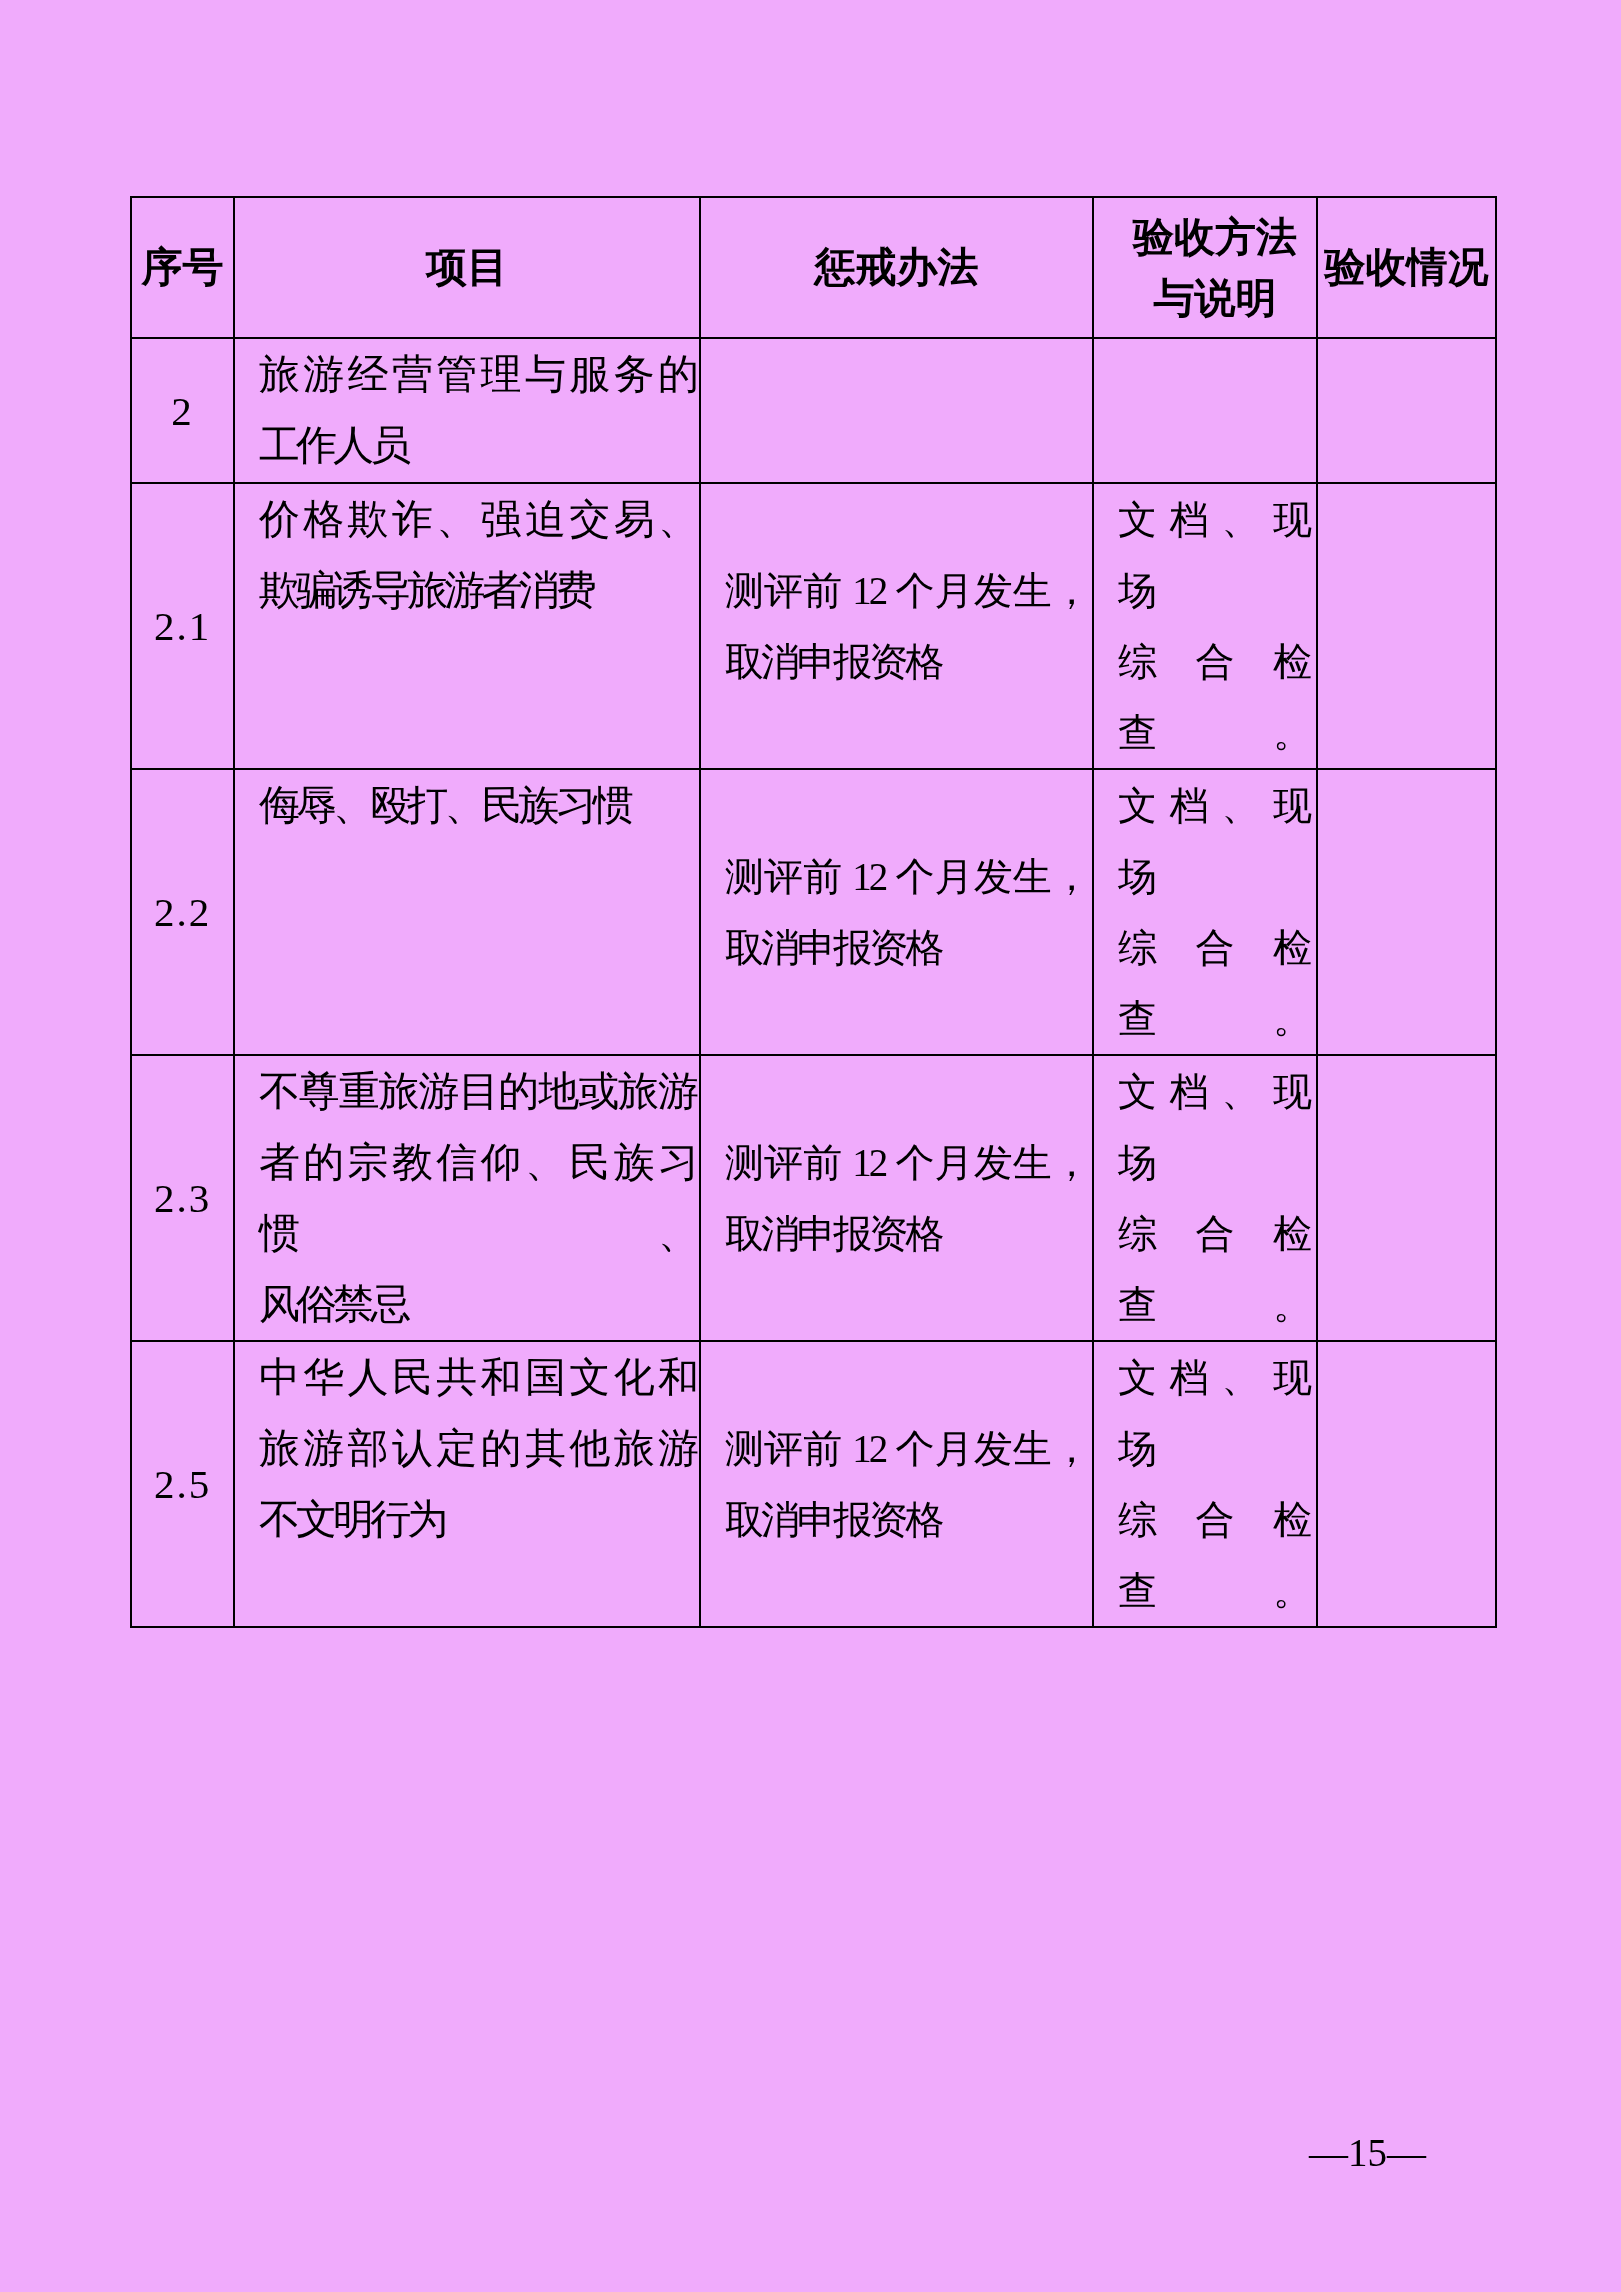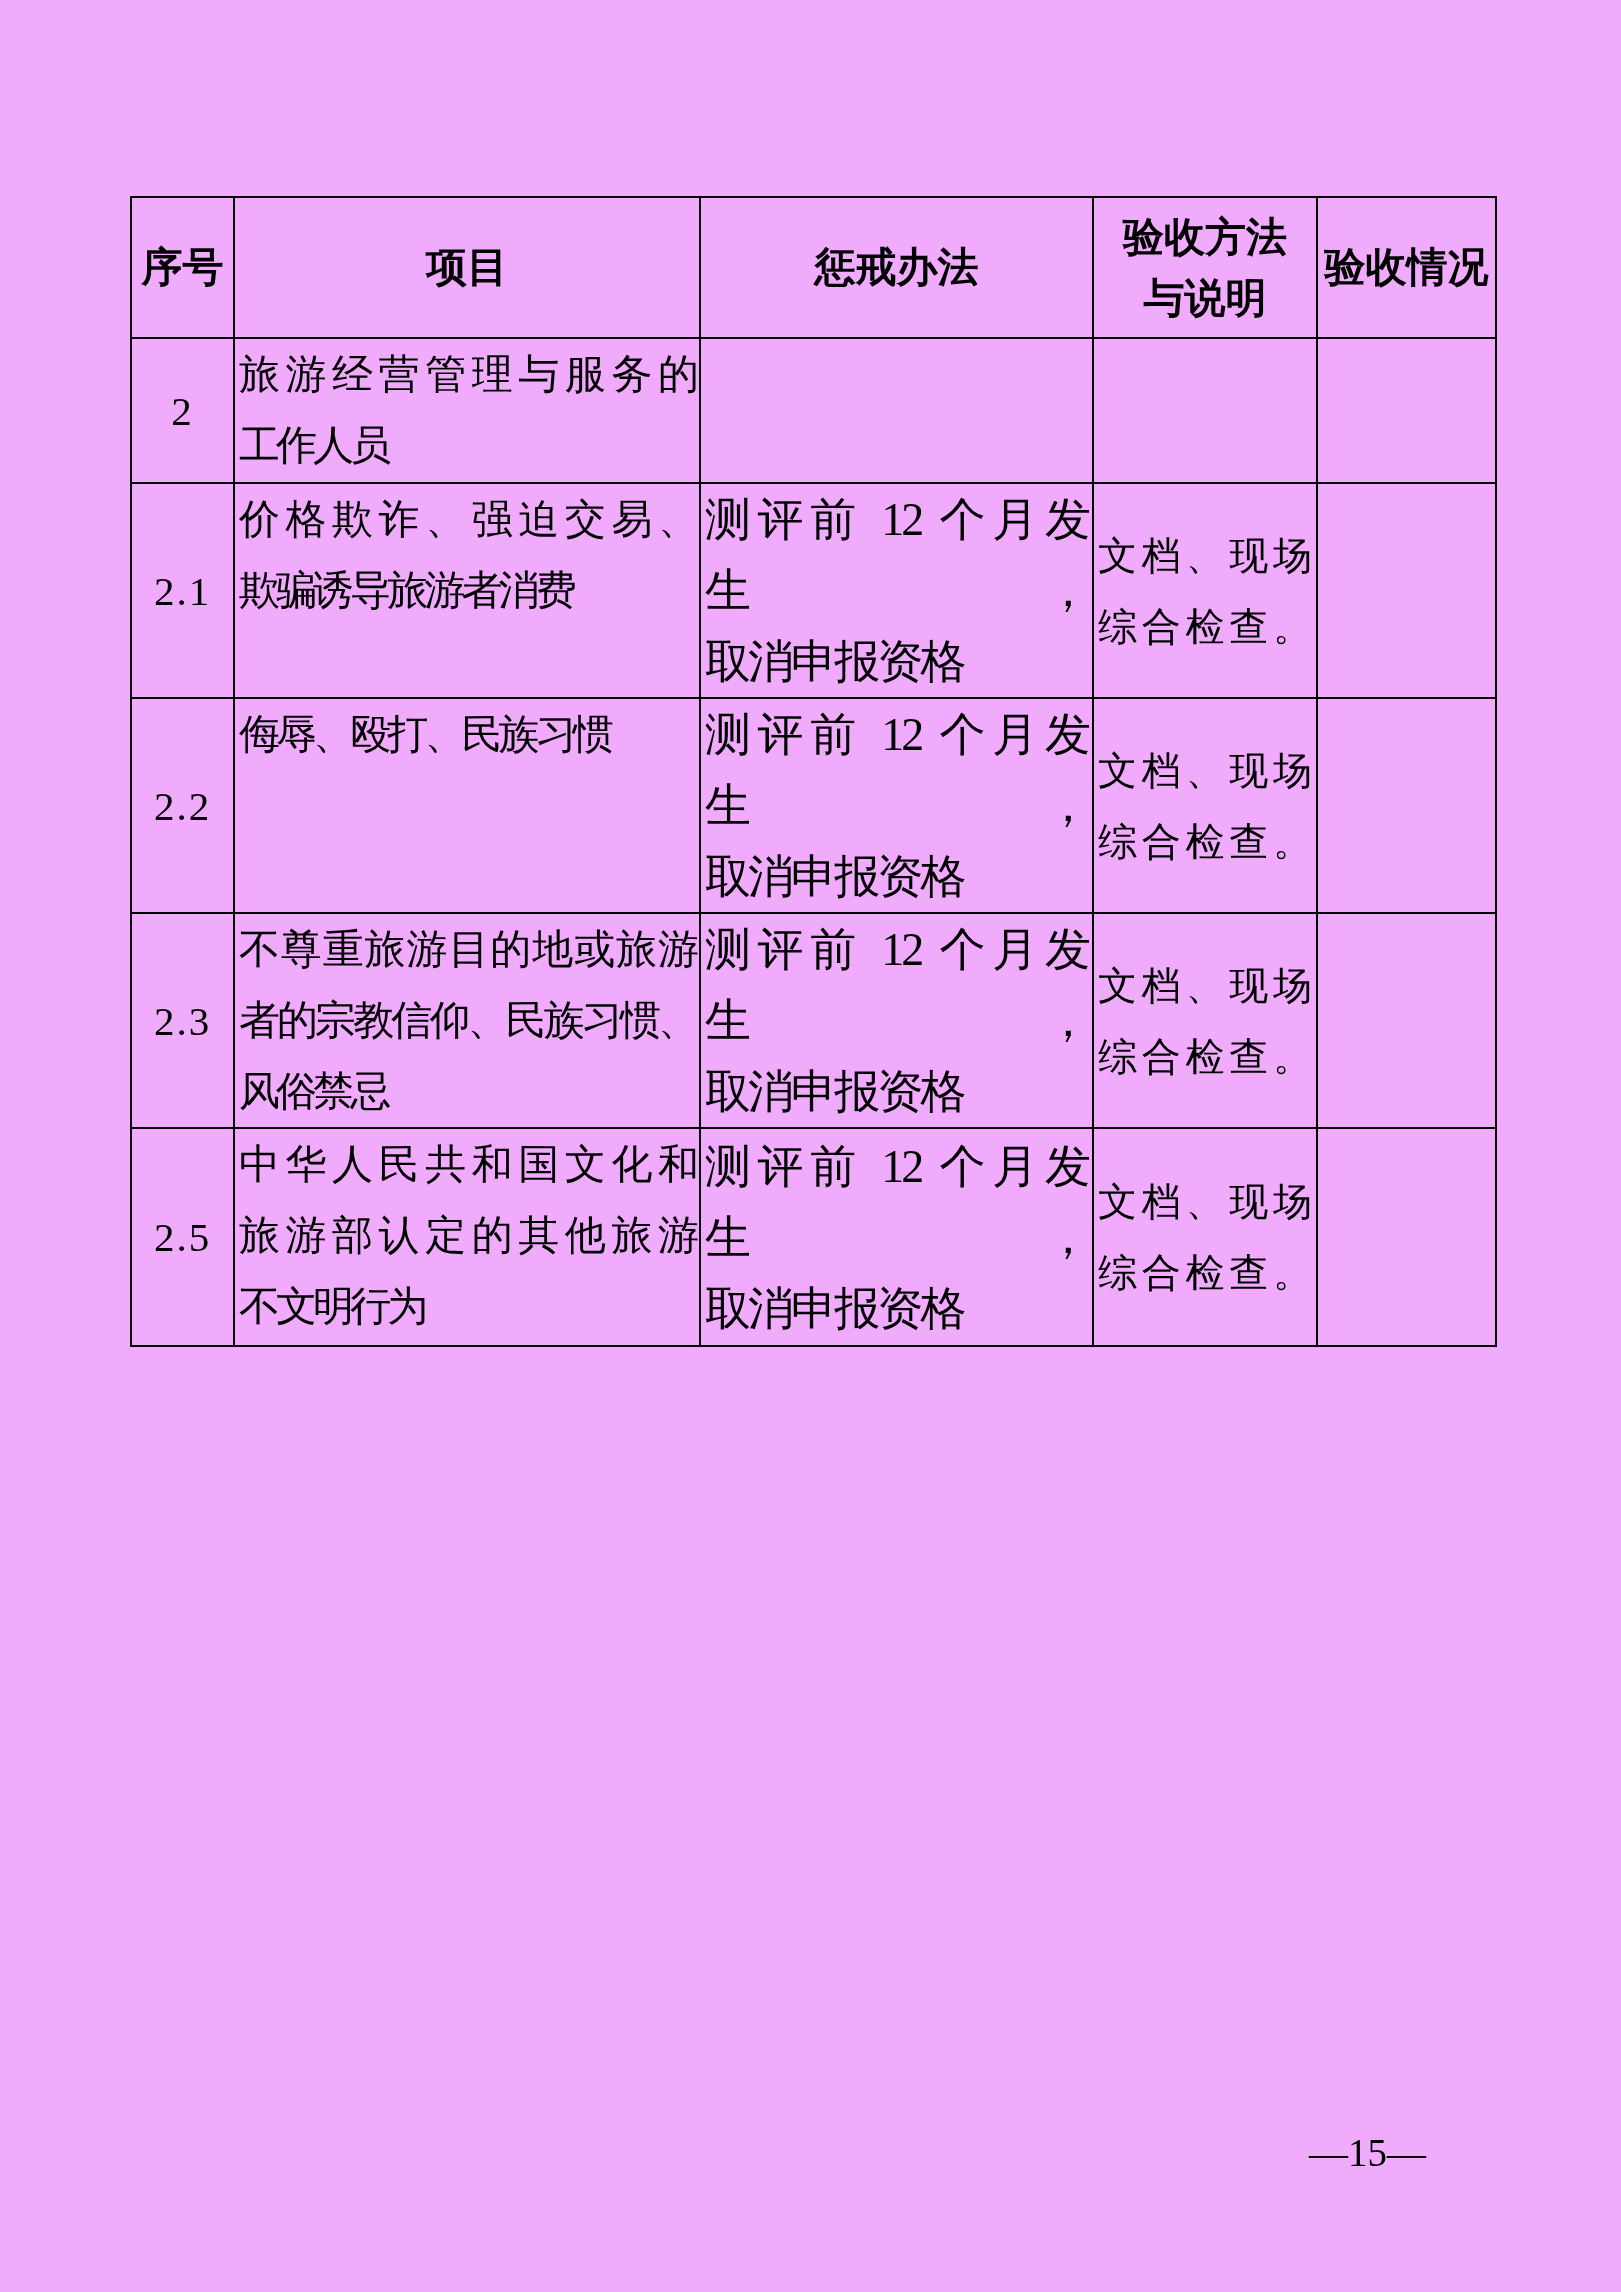--- a/index.html
+++ b/index.html
@@ -54,36 +54,36 @@
     letter-spacing: 2px;
   }
   .cell-item {
     font-size: 41px;
     letter-spacing: -3.9px;
     vertical-align: top;
     padding: 0 3.9px;
   }
   .cell-item .line { line-height: 71px; }
   .cell-punish {
-    font-size: 46px;
+    font-size: 39px;
     letter-spacing: -2.9px;
     vertical-align: middle;
     padding: 0 3.9px;
   }
   .cell-punish .line { line-height: 71px; }
   .cell-method {
     font-size: 39px;
     vertical-align: middle;
     padding: 0 3.9px;
   }
   .cell-method .line { line-height: 71px; }
   .cell-status { vertical-align: middle; }
 
   
-  .line { text-align: justify; text-align-last: justify; }
+  .line { text-align: justify; text-align-last: justify; margin-left: 20px; }
   .cell-item .line:last-child,
   .cell-punish .line:last-child { text-align: left; text-align-last: auto; }
   
   .cell-method .line:last-child { text-align: justify; text-align-last: justify; }
 
   .page-number {
     position: absolute;
     left: 1230px; top: 2129px;
     width: 196px;
     text-align: right;

